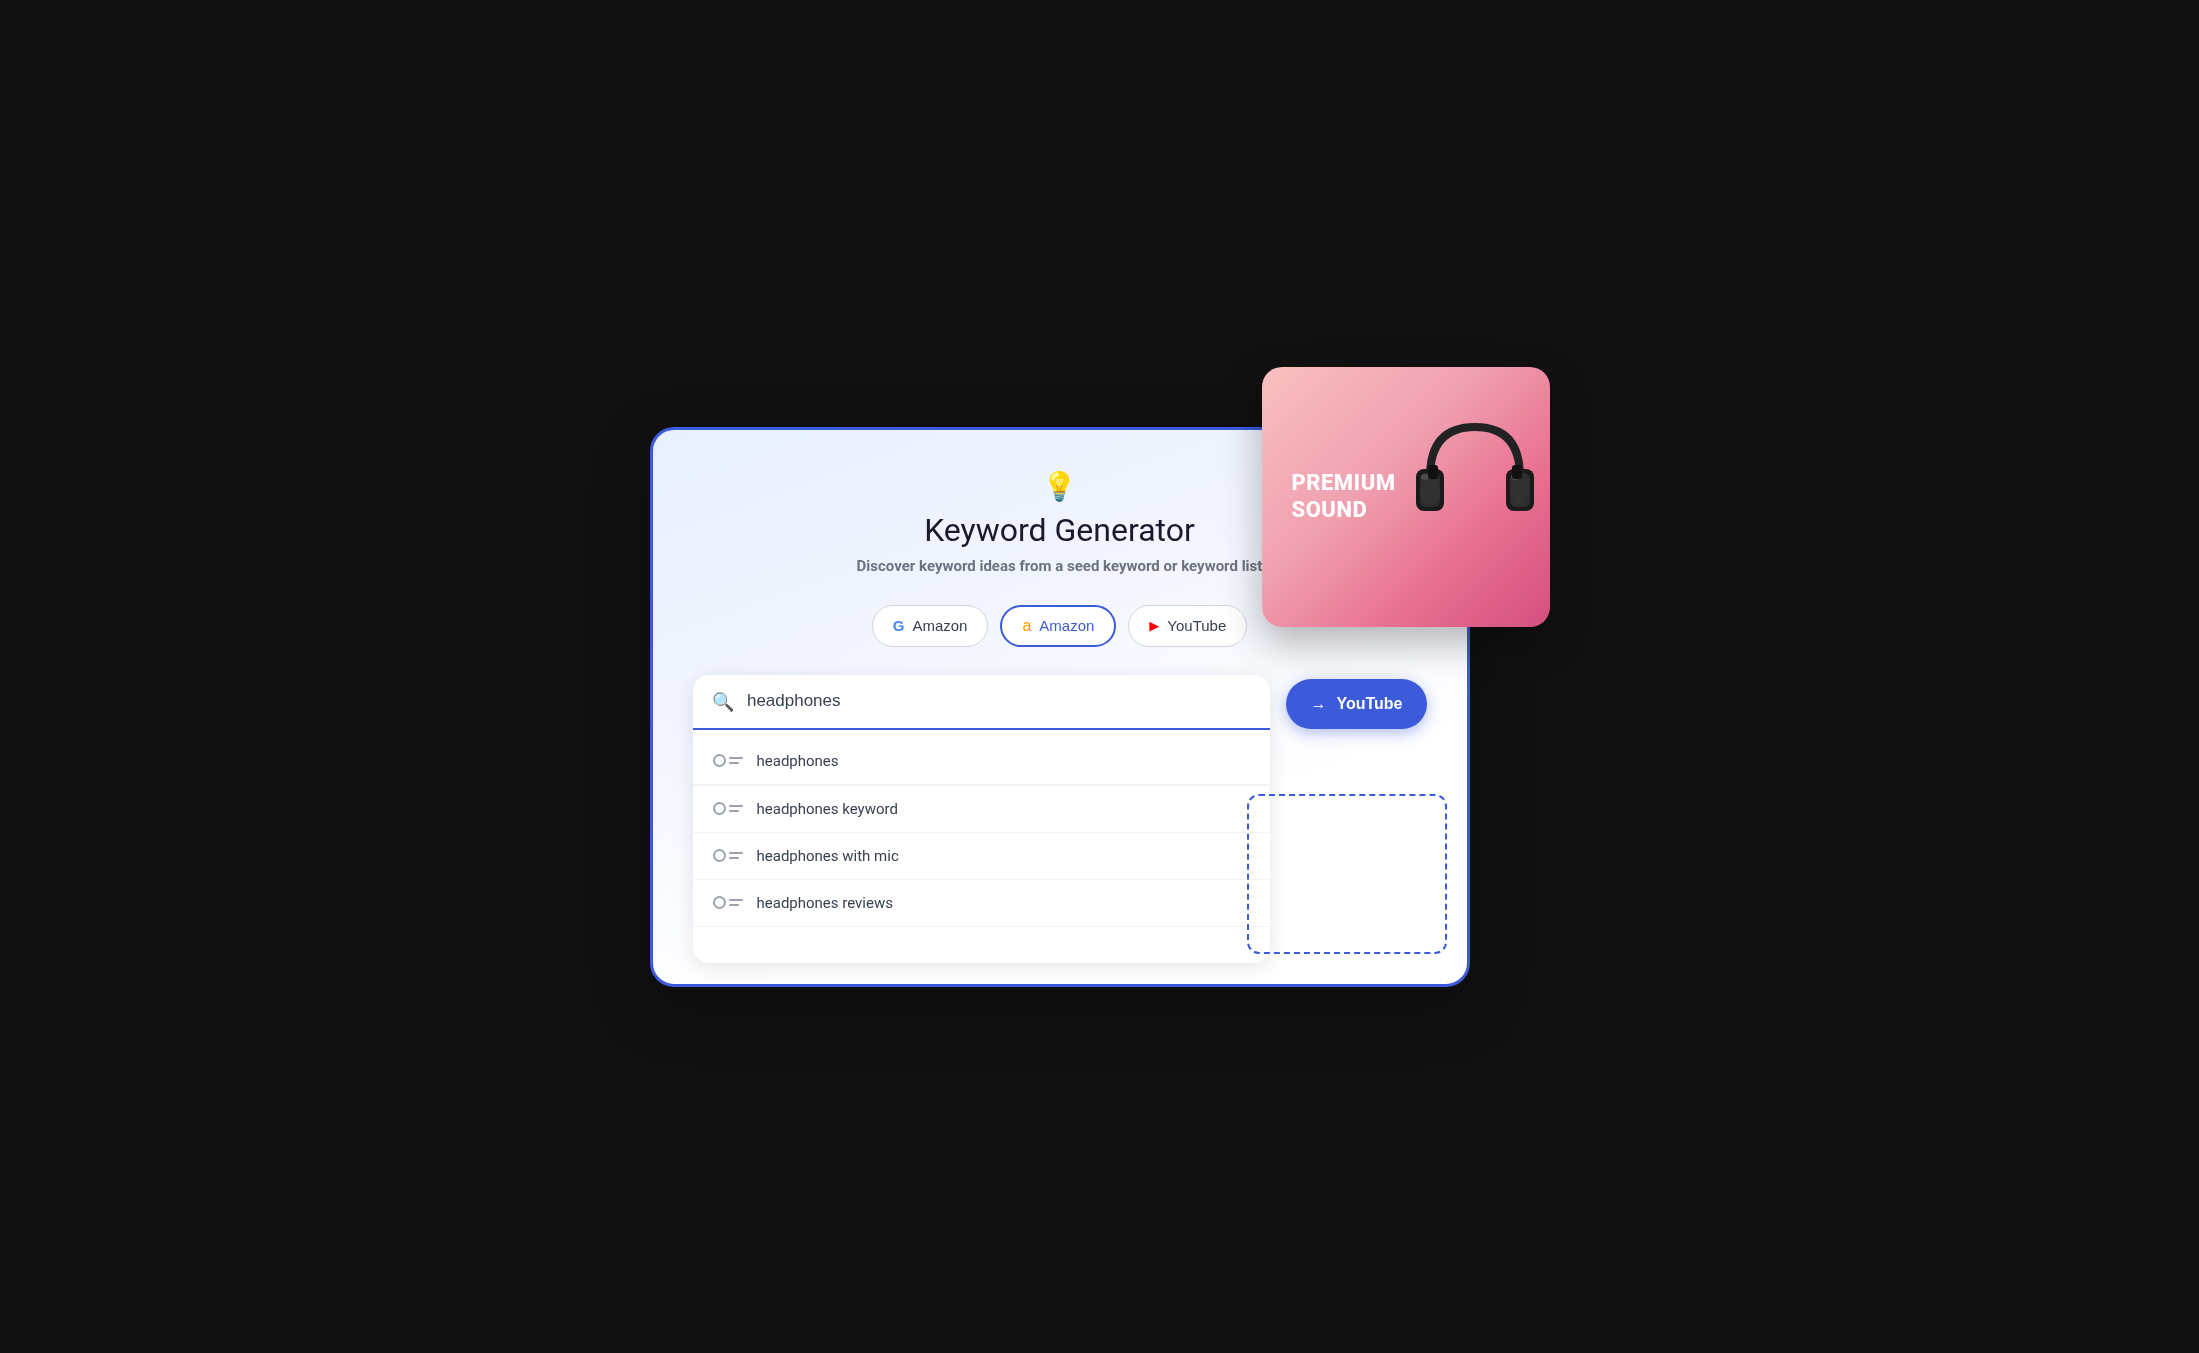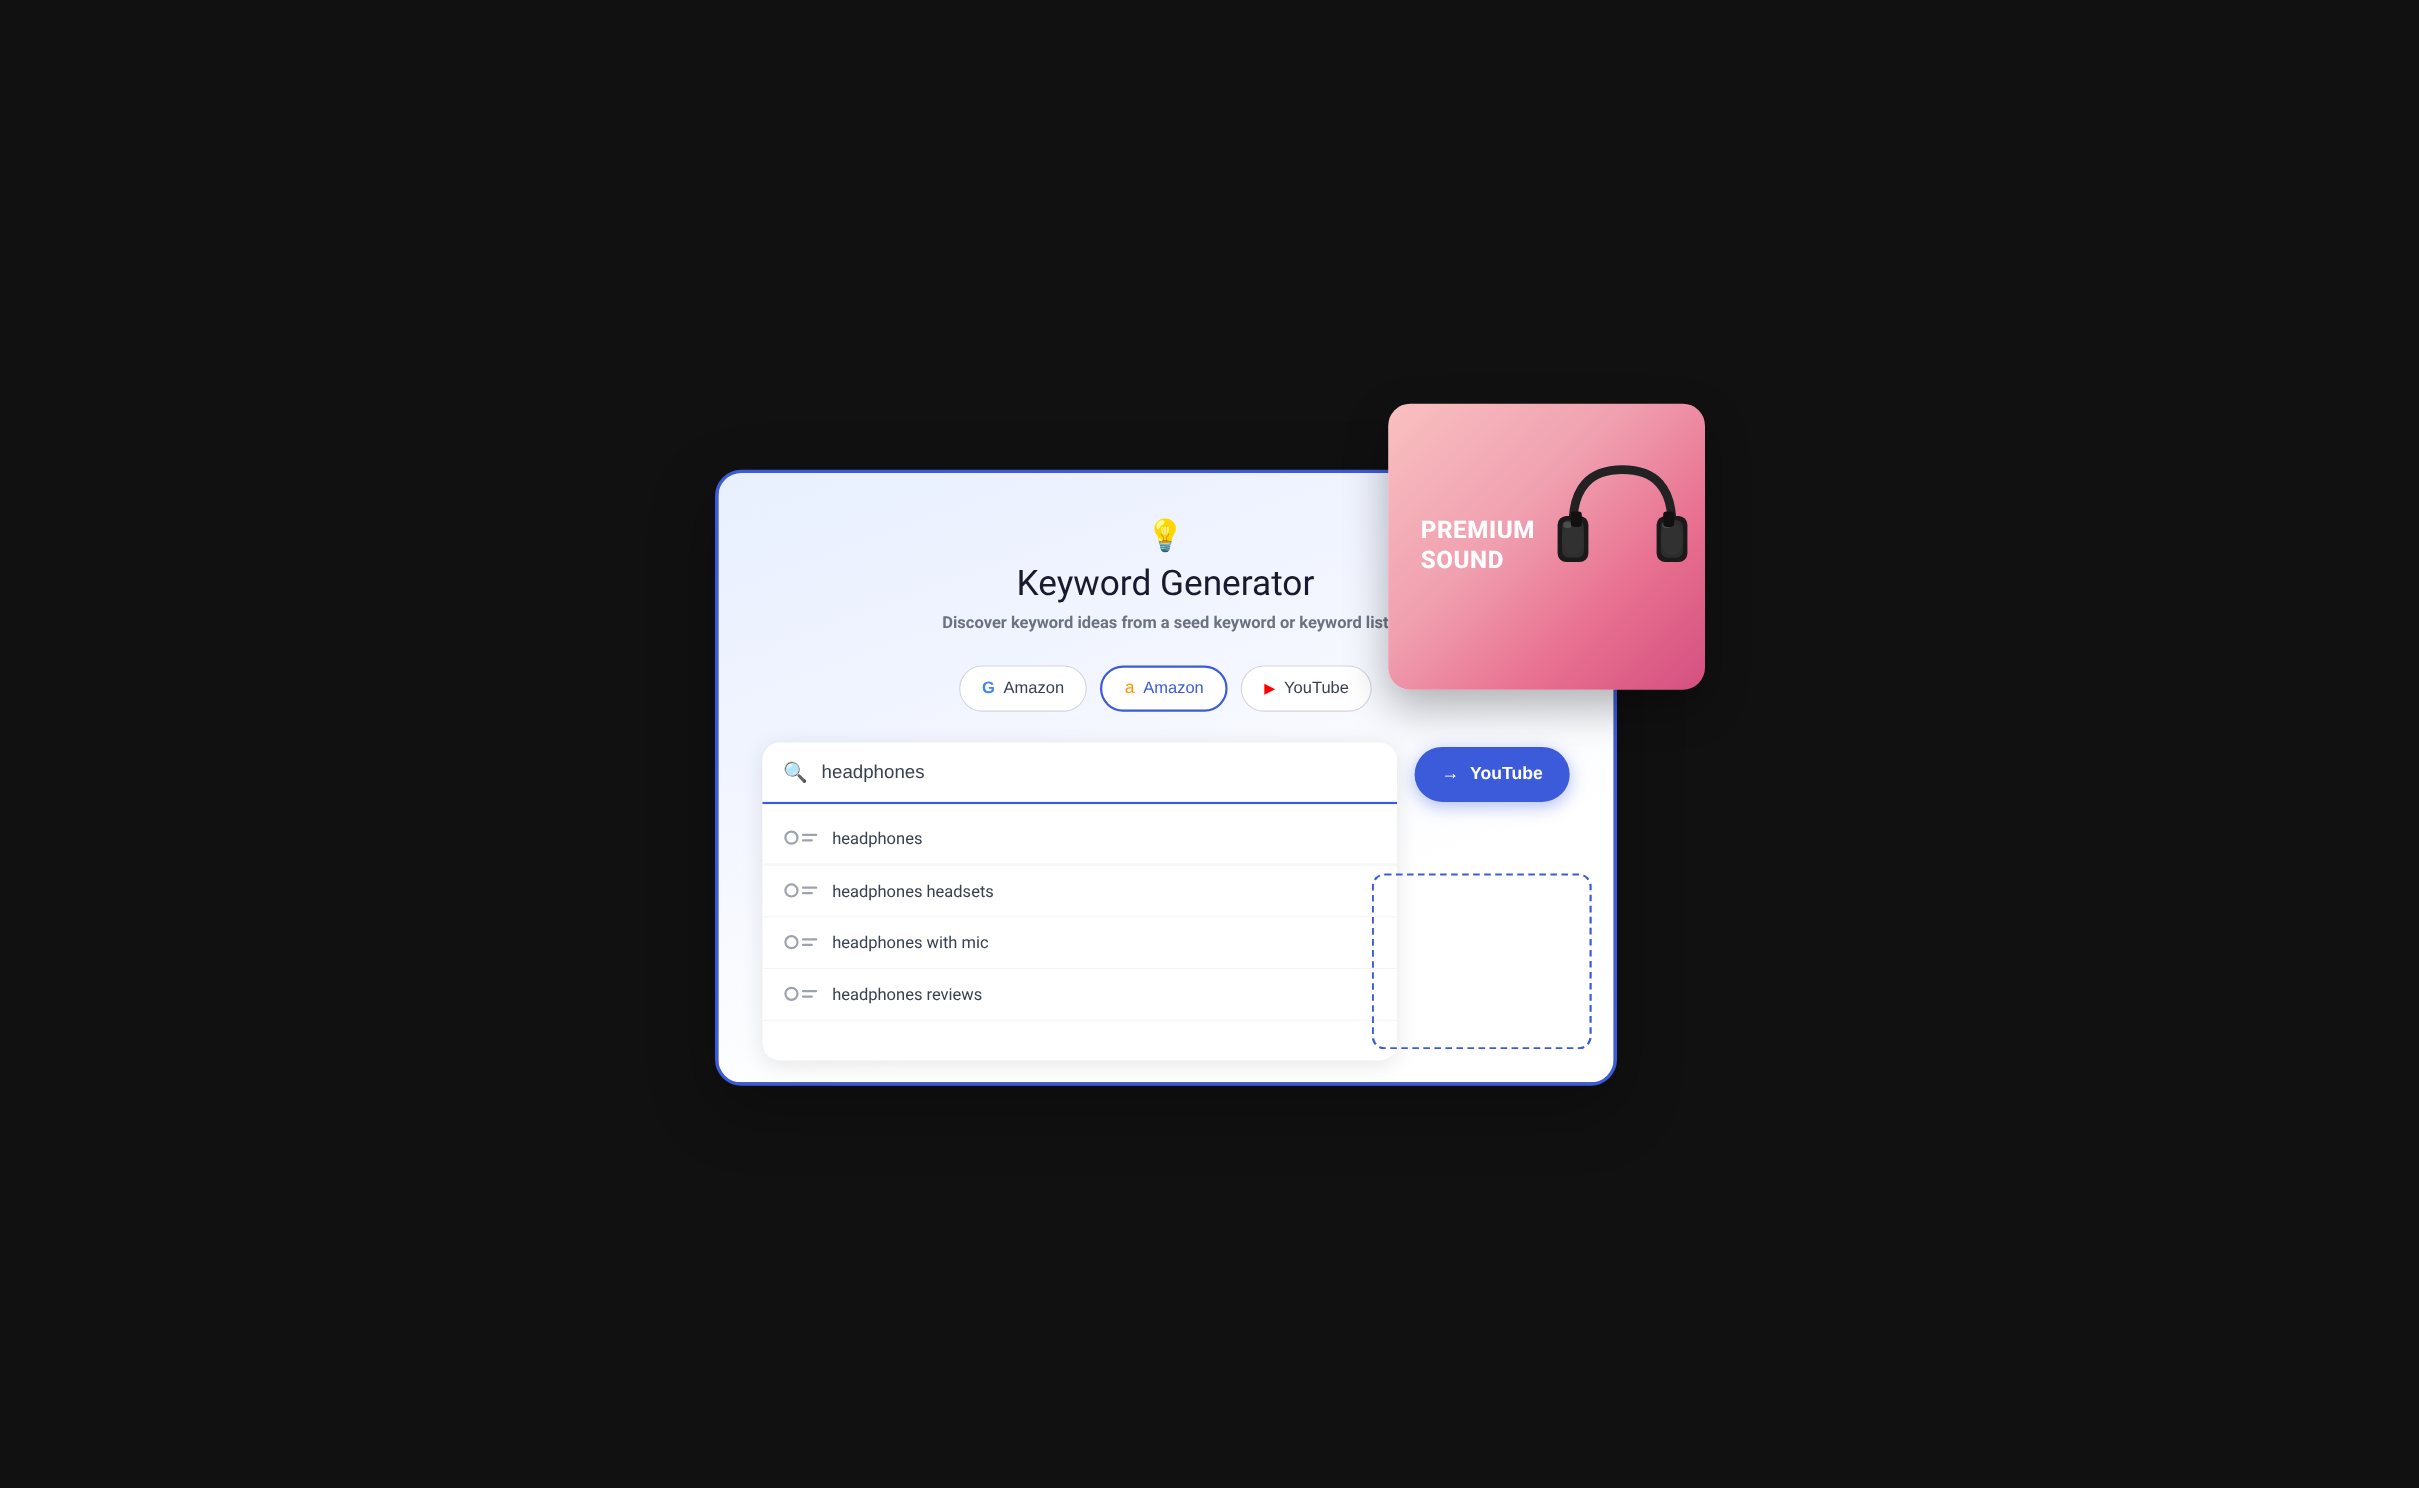--- a/index.html
+++ b/index.html
@@ -371,21 +371,21 @@
             <div class="suggestion-item">
               <span class="suggestion-icon">
                 <span class="kw-icon">
                   <span class="circle"></span>
                   <span class="lines">
                       <span class="line"></span>
                       <span class="line short"></span>
                     </span>
                 </span>
               </span>
-              <span class="suggestion-text">headphones headsets</span>
+              <span class="suggestion-text">headphones keyword</span>
             </div>
 
             <div class="suggestion-divider"></div>
 
             <div class="suggestion-item">
               <span class="suggestion-icon">
                 <span class="kw-icon">
                   <span class="circle"></span>
                   <span class="lines">
                       <span class="line"></span>

